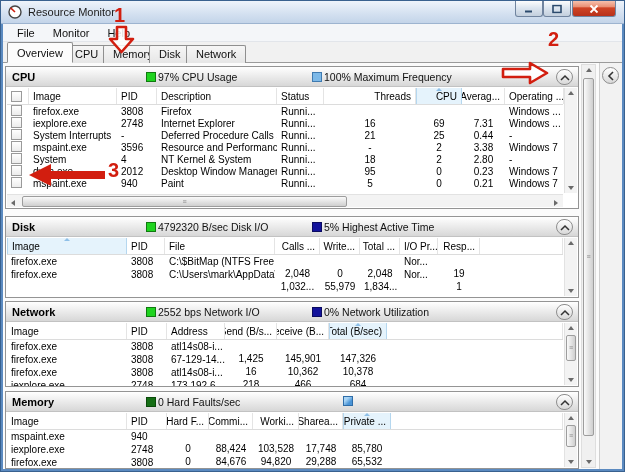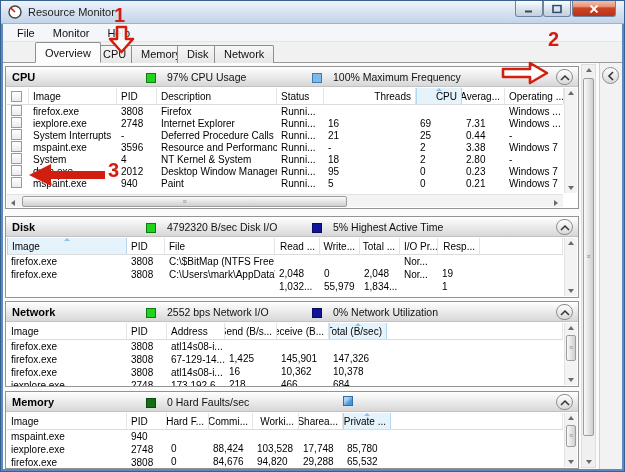--- a/index.html
+++ b/index.html
@@ -19,33 +19,33 @@
   .winbtn svg{position:absolute;left:50%;top:50%;transform:translate(-50%,-50%);}
   
   .menubar{position:absolute;left:3px;top:24px;right:3px;height:18px;background:#f4f6f9;
     border-bottom:1px solid #e2e5ea;display:flex;align-items:center;padding-left:6px;gap:2px;}
   .menu-item{font-size:11px;color:#111;padding:1px 8px;}
   
   .tabbar{position:absolute;left:3px;top:42px;right:3px;height:21px;background:#f1f1f1;
     border-bottom:1px solid #9b9b9b;}
   .tab{position:absolute;bottom:-1px;height:18px;font-size:11px;color:#111;
     border:1px solid #8f8f8f;border-bottom:none;background:linear-gradient(#f6f6f6,#e6e6e6);
-    padding:2px 9px 0 9px;border-radius:2px 2px 0 0;margin-left:28px;}
+    padding:2px 9px 0 9px;border-radius:2px 2px 0 0;}
   .tab.selected{height:21px;background:#fcfcfc;border-bottom:1px solid #fcfcfc;z-index:2;padding-top:4px;}
   .t0{left:4px;} .t1{left:62px;} .t2{left:100px;} .t3{left:146px;} .t4{left:183px;}
   
   .client{position:absolute;left:3px;top:63px;right:3px;bottom:3px;background:#fbfbfb;}
   
   .section{position:absolute;left:2px;width:574px;background:#fff;border:1px solid #949494;overflow:hidden;}
   .sec-cpu{top:3px;height:143px;} .sec-disk{top:153px;height:82px;}
   .sec-net{top:238px;height:86px;} .sec-mem{top:328px;height:78px;}
   .sec-head{position:absolute;left:0;top:0;right:0;height:20px;
     background:linear-gradient(#ffffff,#e9e9e9 55%,#d7d7d7);border-bottom:1px solid #c2c2c2;}
   .sec-title{position:absolute;left:6px;top:4px;font-size:11px;font-weight:bold;color:#000;}
-  .legend{position:absolute;top:4px;display:flex;align-items:flex-end;gap:11px;font-size:10.5px;color:#111;}
+  .legend{position:absolute;top:4px;display:flex;align-items:center;gap:2px;font-size:10.5px;color:#111;}
   .lg-green{left:140px;} .lg-blue{left:306px;} .sec-mem .lg-blue{left:337px;}
   .sw{display:inline-block;width:10px;height:10px;}
   .sw-g{background:#1fd31f;border:1px solid #0f7a0f;}
   .sw-lb{background:#7db9e8;border:1px solid #3f7ab0;}
   .sw-nv{background:#12129b;border:1px solid #0a0a60;}
   .sw-dg{background:#156e15;border:1px solid #0a4a0a;}
   .sw-mb{background:linear-gradient(135deg,#a8d4f5 30%,#4a94d6 70%);border:1px solid #2f6da8;}
   .chev-btn{position:absolute;right:5px;top:2px;width:17px;height:16px;border:1px solid #8e8e8e;
     border-radius:8px;background:linear-gradient(#ffffff,#d8d8d8);}
   .chev-btn svg{position:absolute;left:3px;top:4px;}
@@ -53,21 +53,21 @@
   .thead{position:absolute;left:1px;top:21px;right:15px;height:17px;background:#fff;
     border-bottom:1px solid #dcdcdc;display:flex;font-size:10px;color:#000;}
   .rows{position:absolute;left:1px;top:38px;right:15px;overflow:hidden;font-size:10px;color:#000;}
   .sec-cpu .rows{height:85px;} .sec-disk .rows{height:42px;}
   .sec-net .rows{height:46px;} .sec-mem .rows{height:38px;}
   .trow{display:flex;align-items:center;}
   .sec-cpu .trow{height:12px;} .sec-disk .trow,.sec-net .trow,.sec-mem .trow{height:13px;}
   .cell{padding:0 4px;white-space:nowrap;overflow:hidden;flex:0 0 auto;}
   .thead .cell{border-right:1px solid #e4e4e4;display:flex;align-items:center;position:relative;}
   .r{text-align:right;justify-content:flex-end;display:flex;}
-  .trow .cell.r{display:block;text-align:left;margin-top:24px;}
+  .trow .cell.r{display:block;text-align:center;margin-top:24px;}
   .fill{flex:1 1 auto;}
   .sorted{background:#e5f3fc;border-left:1px solid #b5d7ef;border-right:1px solid #b5d7ef !important;}
   .sorted:after{content:"";position:absolute;top:0px;left:50%;margin-left:-3px;
     border-left:3px solid transparent;border-right:3px solid transparent;border-bottom:3px solid #8fc0e8;}
   .cbx{width:11px;height:11px;border:1px solid #9a9a9a;background:linear-gradient(#fff,#ececec);
     display:inline-block;margin-left:4px;}
   .c-check{flex:0 0 22px;padding:0;}
   
   .cpu-img{width:88px;} .cpu-pid{width:40px;} .cpu-desc{width:120px;} .cpu-st{width:47px;}
   .cpu-th{width:92px;text-align:center;} .cpu-cpu{width:46px;} .cpu-avg{width:43px;} .cpu-os{width:59px;}
@@ -297,21 +297,21 @@
         <div class="chev-btn">
             <svg width="10" height="8" viewBox="0 0 10 8">
               <path d="M1 6 L5 2 L9 6" fill="none" stroke="#333" stroke-width="1.5"></path>
             </svg>
           </div>
       </div>
       <div class="thead">
         <span class="cell d-img sorted">Image</span>
         <span class="cell d-pid">PID</span>
         <span class="cell d-file">File</span>
-        <span class="cell d-read r">Read ...</span>
+        <span class="cell d-read r">Calls ...</span>
         <span class="cell d-write r">Write...</span>
         <span class="cell d-total r">Total ...</span>
         <span class="cell d-io">I/O Pr...</span>
         <span class="cell d-resp r">Resp...</span>
         <span class="cell fill"></span>
       </div>
       <div class="rows">
         <div class="trow">
           <span class="cell d-img">firefox.exe</span>
             <span class="cell d-pid">3808</span>

